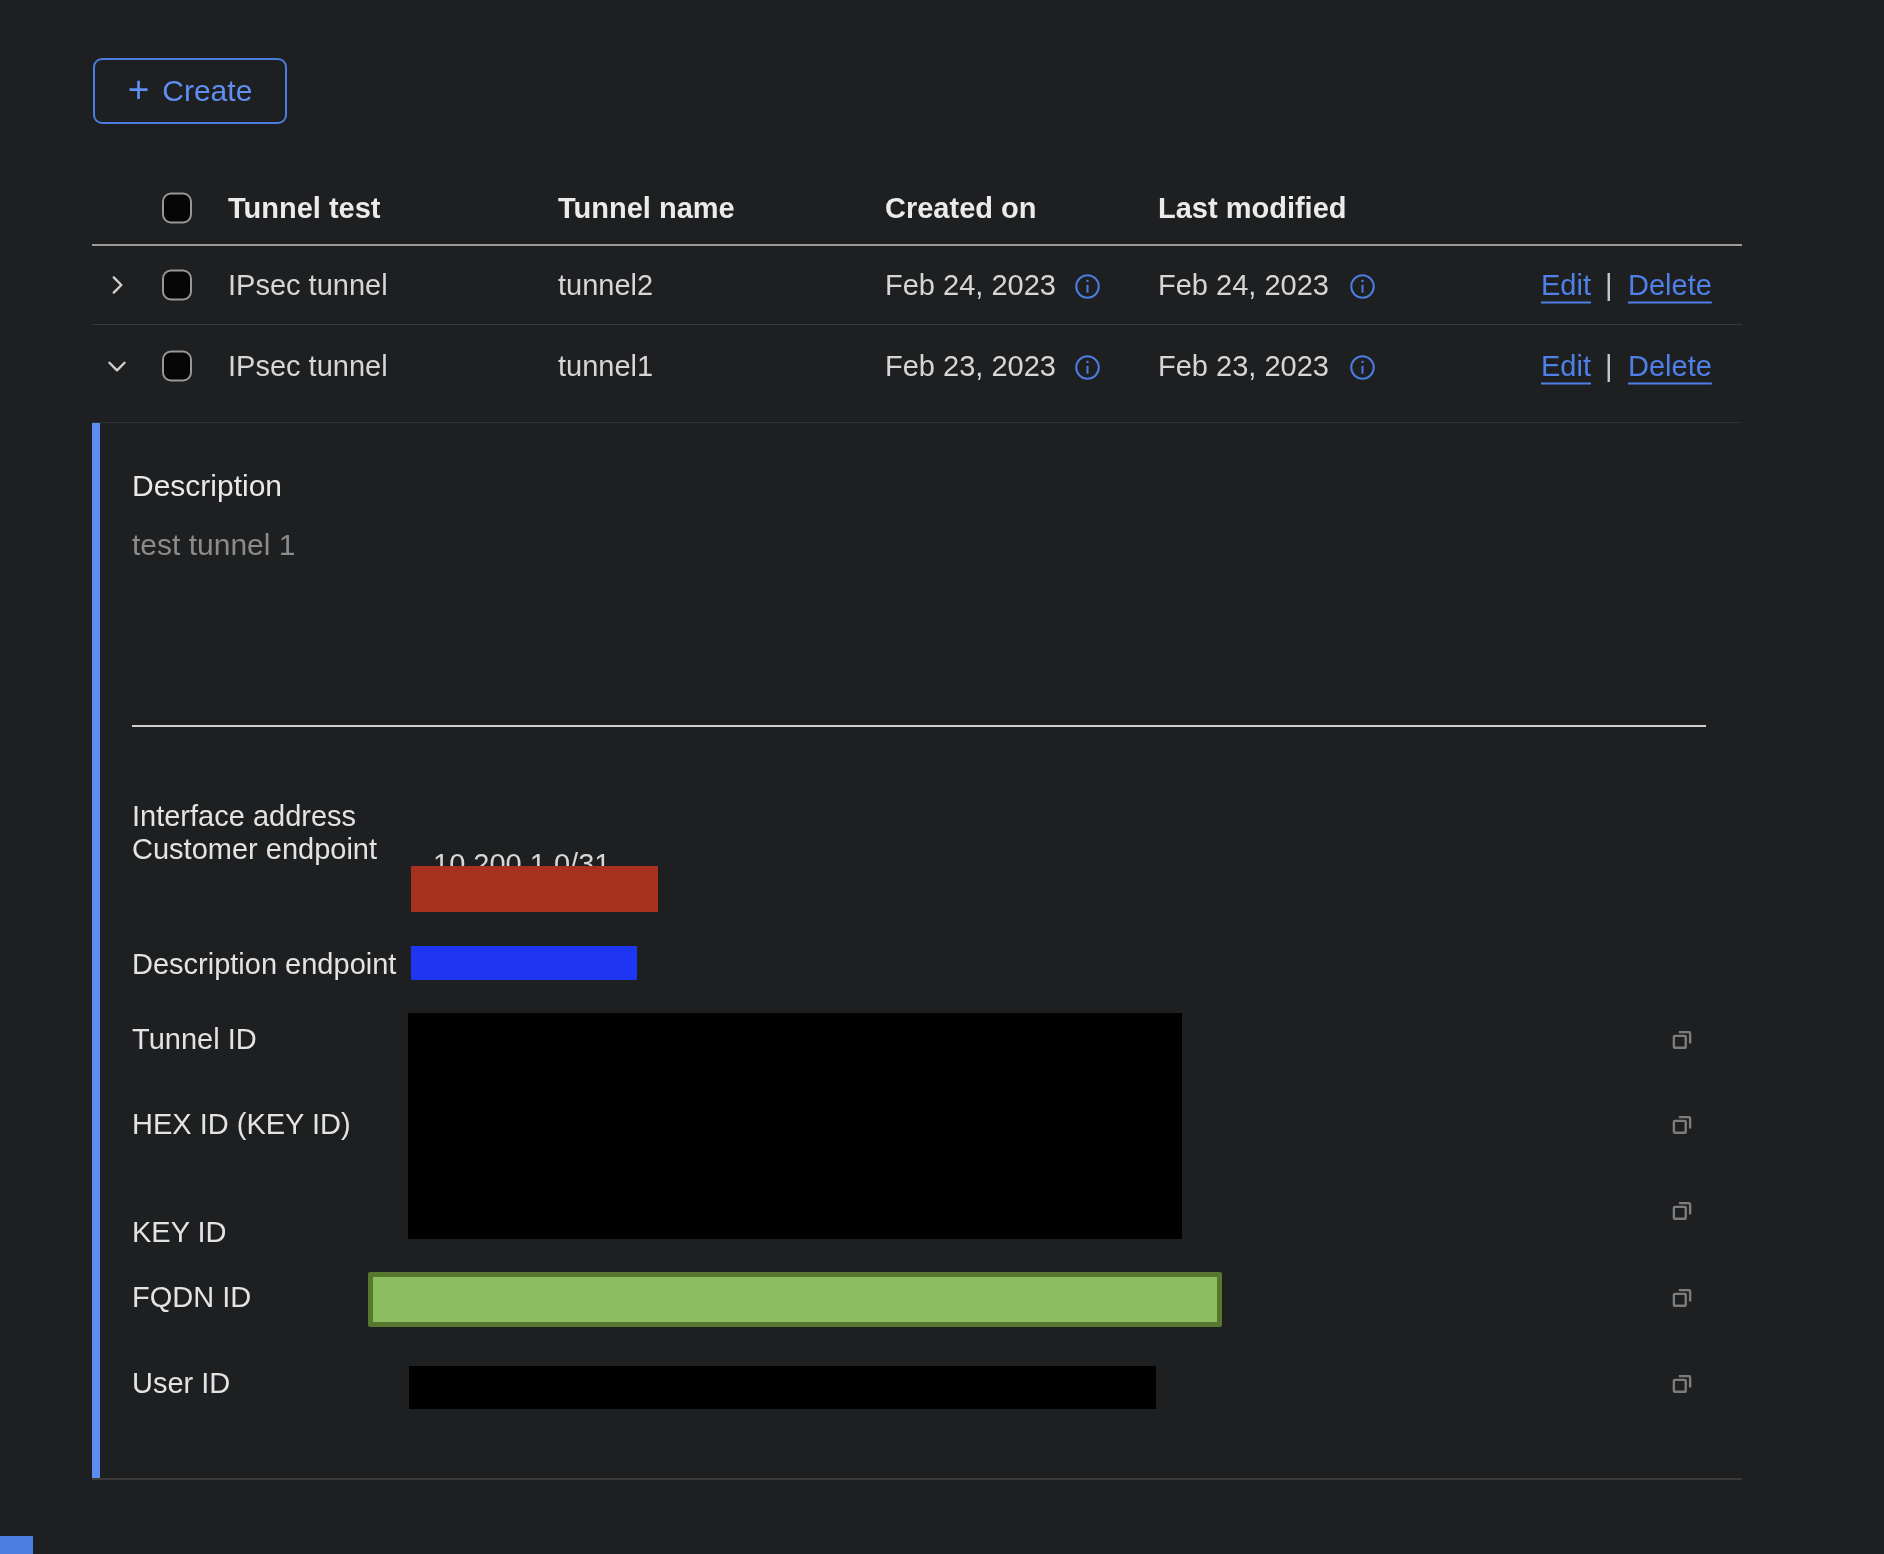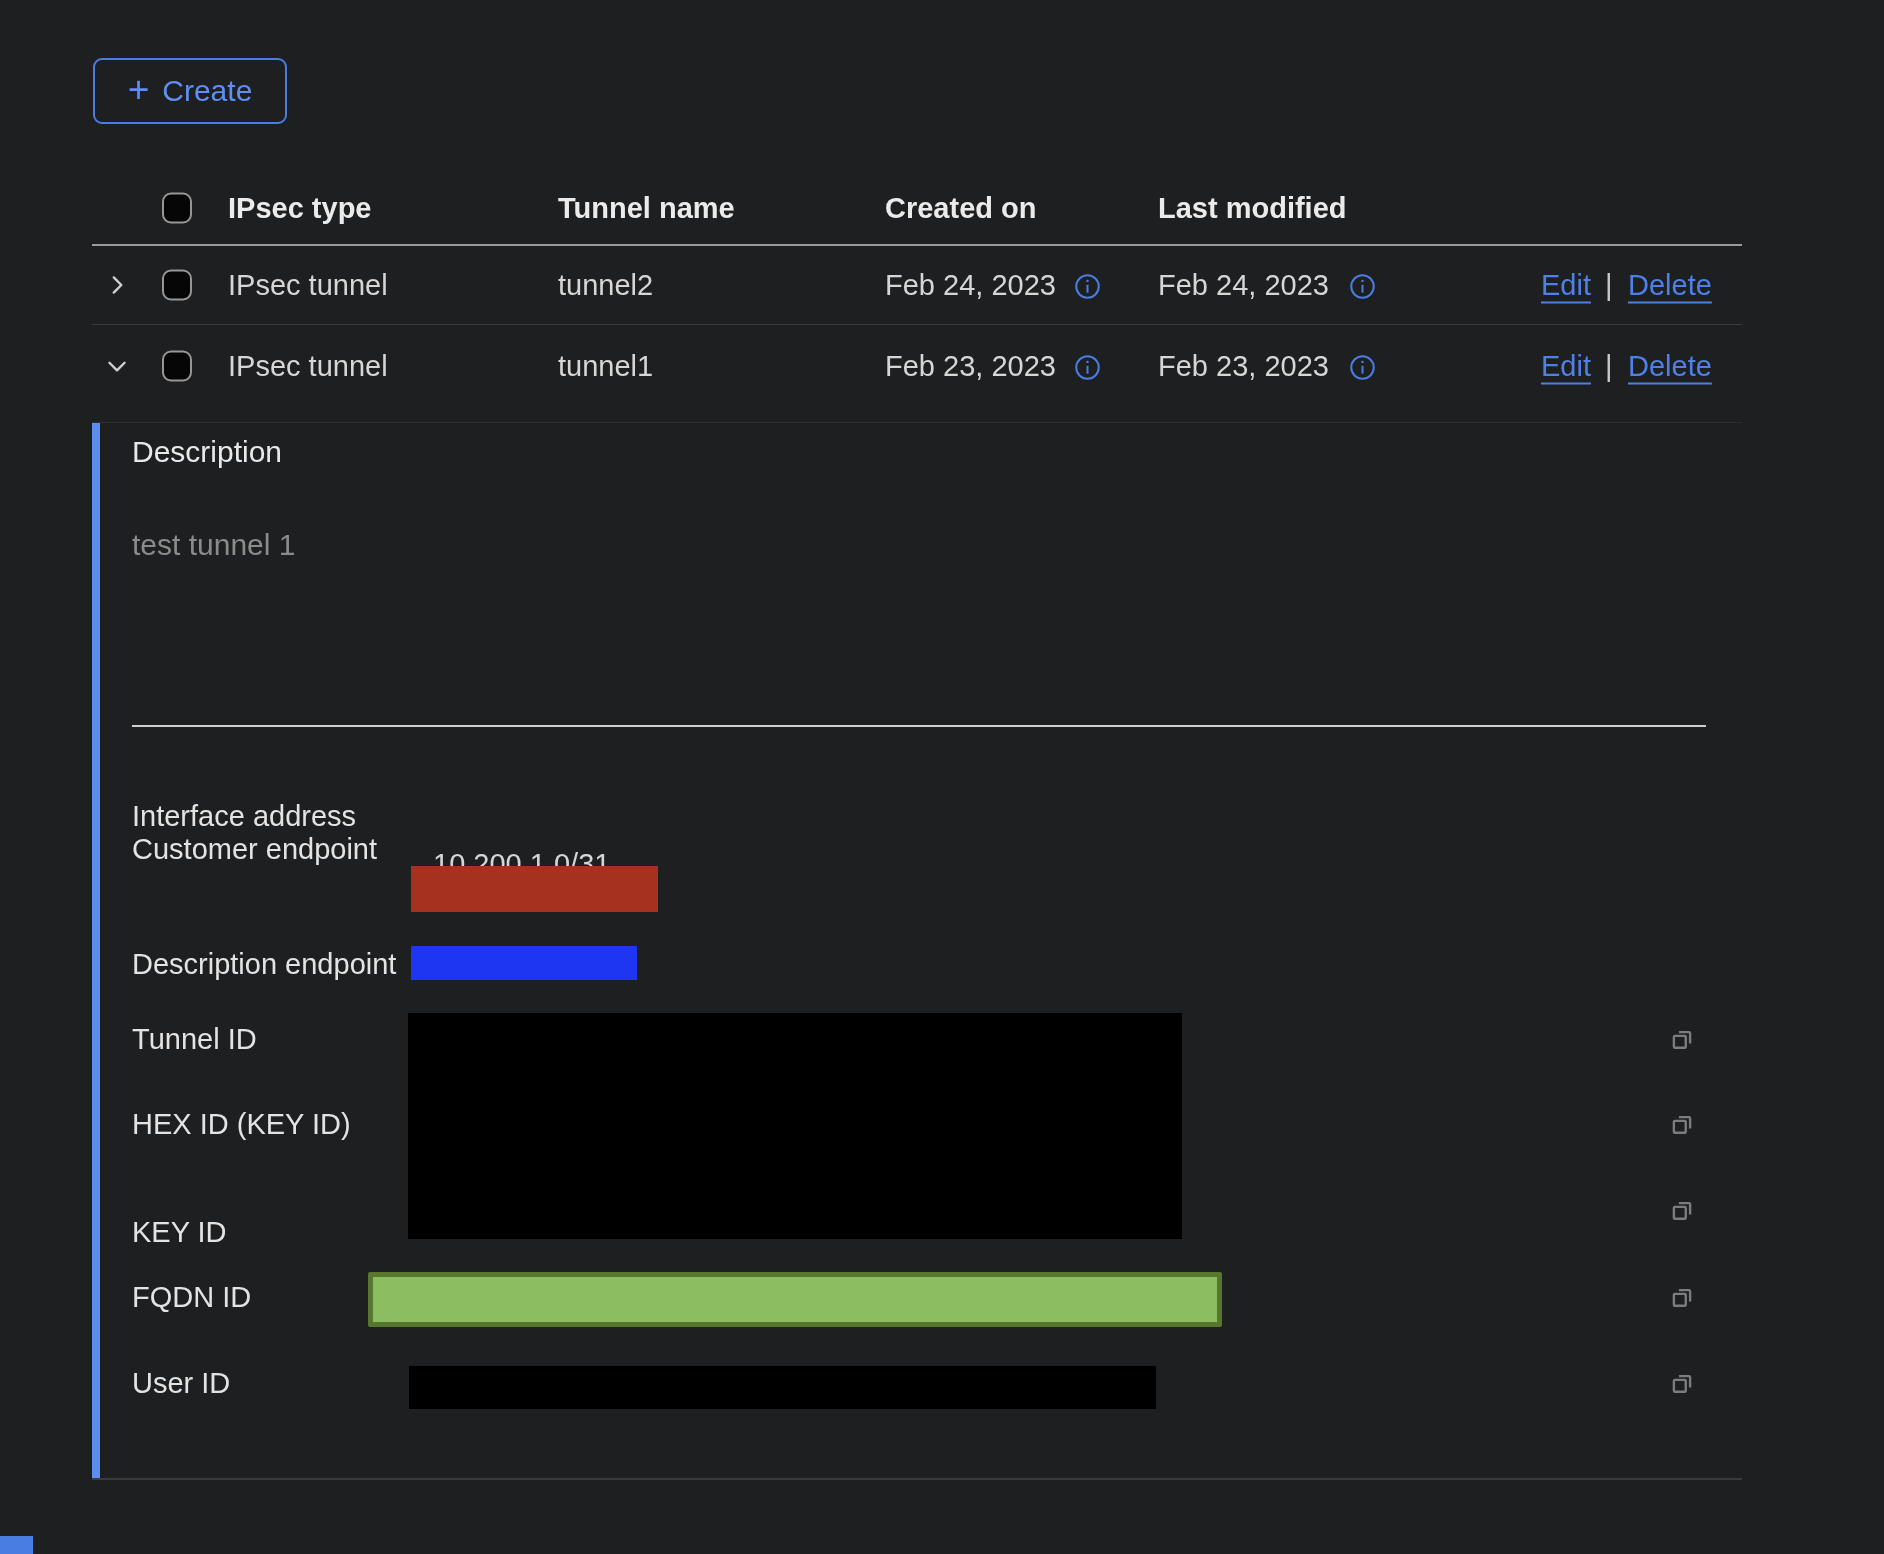--- a/index.html
+++ b/index.html
@@ -65,21 +65,21 @@
 <body>
 
 <div class="page">
 
   <button class="create-btn">
     <span class="create-plus">+</span>
     <span>Create</span>
   </button>
 
   <div class="checkbox" style="left:162px; top:208px;"></div>
-  <div class="h-label" style="left:228px;">IPsec type</div>
+  <div class="h-label" style="left:228px;">Tunnel test</div>
   <div class="h-label" style="left:558px;">Tunnel name</div>
   <div class="h-label" style="left:885px;">Created on</div>
   <div class="h-label" style="left:1158px;">Last modified</div>
   <div class="line header-divider"></div>
 
   <div>
     <button class="chev-btn" style="left:99px; top:285px;">
       <svg width="26" height="26" viewBox="0 0 24 24" fill="none" stroke="#cfcfcf" stroke-width="2.2" stroke-linecap="round" stroke-linejoin="round">
           <polyline points="9,5 16,12 9,19"></polyline>
         </svg>
@@ -135,21 +135,21 @@
         </svg>
     </button>
     <a class="link" style="left:1541px; top:366px;">Edit</a>
     <span class="pipe" style="left:1605px; top:366px;">|</span>
     <a class="link" style="left:1628px; top:366px;">Delete</a>
   </div>
   <div class="line row2-divider"></div>
 
   <div class="expand-bar"></div>
 
-  <div class="d-heading" style="top:452px;">Description</div>
+  <div class="d-heading" style="top:486px;">Description</div>
   <div class="d-muted" style="top:545px;">test tunnel 1</div>
 
   <div class="line detail-divider"></div>
 
   <div class="f-label" style="top:816px;">Interface address</div>
   <div class="f-value" style="top:816px;margin-top:48px;">10.200.1.0/31</div>
 
   <div class="f-label" style="top:849px;">Customer endpoint</div>
   <div class="redact redact-red"></div>
 

